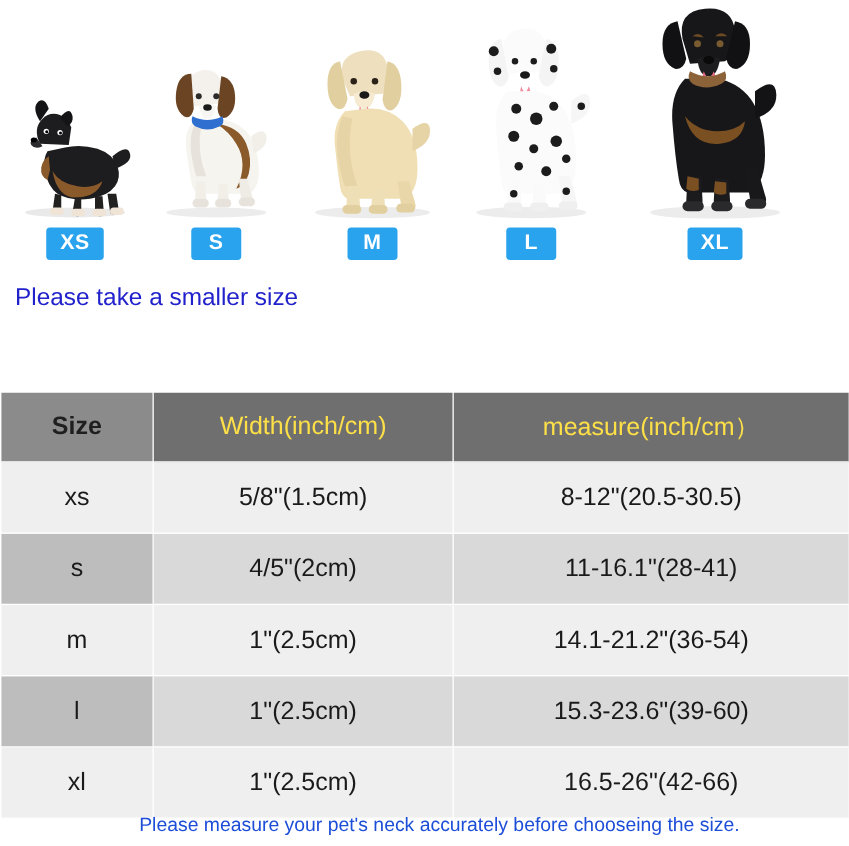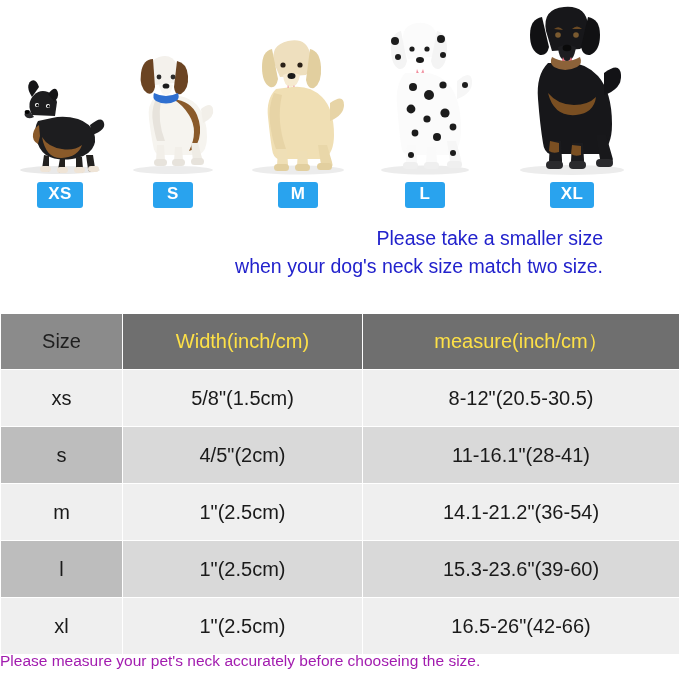--- a/index.html
+++ b/index.html
@@ -55,21 +55,21 @@
     text-align: center;
   }
 
   
   .notice {
     margin: 16px 0 0 12px;
     color: #2222cc;
     font-size: 19.5px;
     line-height: 1.45;
   }
-  .notice div { white-space: nowrap; text-align: right; }
+  .notice div { white-space: nowrap; }
 
   
   .table-wrap {
     position: absolute;
     left: 0;
     top: 313px;
     width: 679px;
   }
   table.sizes {
     width: 679px;
@@ -81,39 +81,40 @@
     text-align: center;
     font-weight: normal;
     color: #1a1a1a;
   }
   table.sizes thead th {
     background: #6f6f6f;
     color: #fde047;
     font-size: 20px;
     height: 56px;
   }
-  table.sizes thead th.c0 { background: #8b8b8b; color: #1f1f1f; }
+  table.sizes thead th.c0 { background: #8b8b8b; color: #1f1f1f; font-weight: bold; }
   table.sizes tbody td {
     height: 57px;
     font-size: 20px;
     background: #efefef;
   }
   table.sizes tbody tr:nth-child(odd) td { background: #efefef; }
   table.sizes tbody tr:nth-child(even) td { background: #d9d9d9; }
   table.sizes tbody td.c0 { background: #c9c9c9; }
   table.sizes tbody tr:nth-child(even) td.c0 { background: #bdbdbd; }
 
   .footnote {
     position: absolute;
     left: 0;
     top: 652px;
     width: 679px;
-    text-align: left;
+    text-align: center;
     font-size: 15.5px;
-    color: #a21caf;
+    color: #1d4ed8;
+    padding-left: 24px;
   }
 
   
   .dog-svg { display: block; }
 </style>
 </head>
 <body>
 
 <div id="page">
 
@@ -271,21 +272,20 @@
           <rect x="92" y="164" width="17" height="8" rx="4" fill="#2a2a2d"></rect>
           <path d="M48 62 q14 8 28 0 q3 7 -3 10 q-12 6 -23 0 q-5 -4 -2 -10z" fill="#8c6239"></path>
         </svg>
       </div>
       <div class="size-badge">XL</div>
     </div>
   </div>
 
   <div class="notice">
     <div>Please take a smaller size</div>
-    <div>when your dog's neck size match two size.</div>
   </div>
 
   <div class="table-wrap">
     <table class="sizes">
       <colgroup>
         <col style="width:122px">
         <col style="width:240px">
         <col style="width:317px">
       </colgroup>
       <thead>

